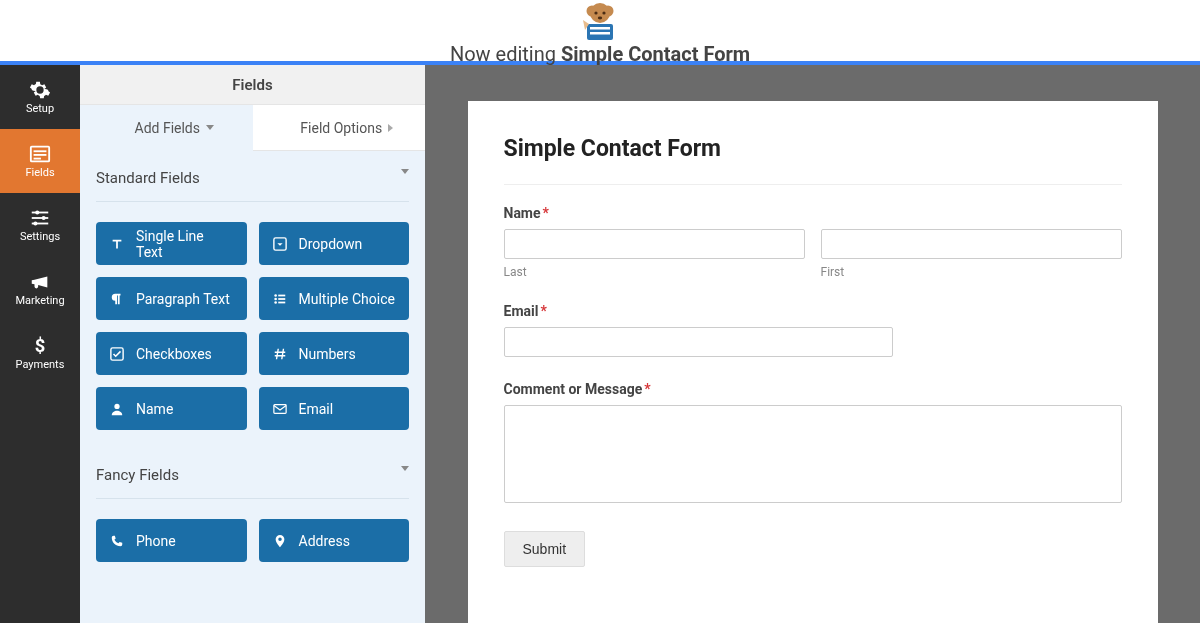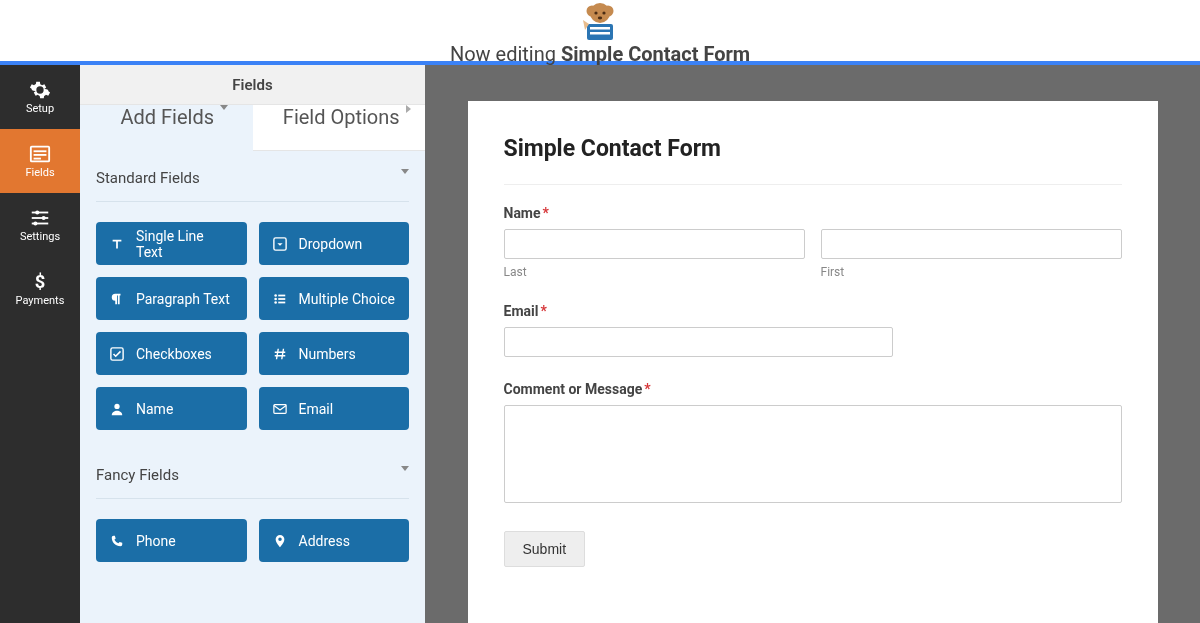--- a/index.html
+++ b/index.html
@@ -14,21 +14,21 @@
 .btn-save { background: #e27730; color: #fff; border: none; font-size: 14px; font-weight: 700; padding: 10px 16px; border-radius: 3px; cursor: pointer; display: flex; align-items: center; gap: 6px; }
 .close-x { width: 50px; display: flex; align-items: center; justify-content: center; cursor: pointer; color: #bbb; font-size: 22px; height: 65px; }
 .main { display: flex; height: calc(623px - 65px); }
 .sidebar { width: 80px; background: #2d2d2d; display: flex; flex-direction: column; }
 .sidebar-item { height: 64px; display: flex; flex-direction: column; align-items: center; justify-content: center; gap: 1px; color: #fff; cursor: pointer; font-size: 11px; text-align: center; }
 .sidebar-item.active { background: #e27730; }
 .sidebar-item svg { width: 22px; height: 22px; fill: #fff; }
 .panel { width: 345px; background: #ebf3fb; display: flex; flex-direction: column; overflow: hidden; }
 .panel-header { height: 40px; background: #f1f1f1; text-align: center; font-size: 15px; font-weight: 600; color: #444; line-height: 40px; border-bottom: 1px solid #e5e5e5; }
 .panel-tabs { display: flex; height: 46px; }
-.panel-tab { flex: 1; display: flex; align-items: flex-start; justify-content: center; gap: 6px; font-size: 20px; color: #555; cursor: pointer; background: #fff; border-bottom: 1px solid #e5e5e5; padding-left: 16px; }
+.panel-tab { flex: 1; display: flex; align-items: center; justify-content: center; gap: 6px; font-size: 14px; color: #555; cursor: pointer; background: #fff; border-bottom: 1px solid #e5e5e5; padding-left: 16px; }
 .panel-tab.active { background: #ebf3fb; border-bottom: 1px solid #ebf3fb; }
 .chev { border-style: solid; display: inline-block; }
 .chev-down { border-width: 5px 4px 0 4px; border-color: #888 transparent transparent transparent; }
 .chev-right { border-width: 4px 0 4px 5px; border-color: transparent transparent transparent #aaa; }
 .section { padding: 0 16px; }
 .section-header { display: flex; align-items: flex-start; justify-content: space-between; padding: 18px 0 14px; border-bottom: 1px solid #d6e2ec; font-size: 15px; color: #444; cursor: pointer; }
 .field-grid { display: grid; grid-template-columns: 1fr 1fr; gap: 12px; padding: 20px 0 18px; }
 .field-btn { background: #1b6ea7; color: #fff; border-radius: 4px; height: 43px; display: flex; align-items: center; gap: 12px; padding: 8px 14px; font-size: 14px; cursor: pointer; }
 .field-btn svg { width: 14px; height: 14px; fill: #fff; flex-shrink: 0; }
 .preview { flex: 1; background: #6b6b6b; display: flex; justify-content: center; overflow-y: auto; }
@@ -96,20 +96,26 @@
           <circle cx="9" cy="6" r="2.2"></circle>
           <line x1="3" y1="12" x2="21" y2="12" stroke="#fff" stroke-width="2"></line>
           <circle cx="16" cy="12" r="2.2"></circle>
           <line x1="3" y1="18" x2="21" y2="18" stroke="#fff" stroke-width="2"></line>
           <circle cx="7" cy="18" r="2.2"></circle>
         </svg>
       <span>Settings</span>
     </div>
     <div class="sidebar-item">
       <svg viewBox="0 0 24 24">
+          <path d="M3 10v4l3 .5V17a2 2 0 004 0v-1.8L20 18V6L6 9.5 3 10z"></path>
+        </svg>
+      <span>Marketing</span>
+    </div>
+    <div class="sidebar-item">
+      <svg viewBox="0 0 24 24">
           <text x="12" y="19" text-anchor="middle" font-size="20" font-weight="bold" fill="#fff">$</text>
         </svg>
       <span>Payments</span>
     </div>
   </div>
 
   <div class="panel">
     <div class="panel-header">Fields</div>
     <div class="panel-tabs">
       <div class="panel-tab active">

